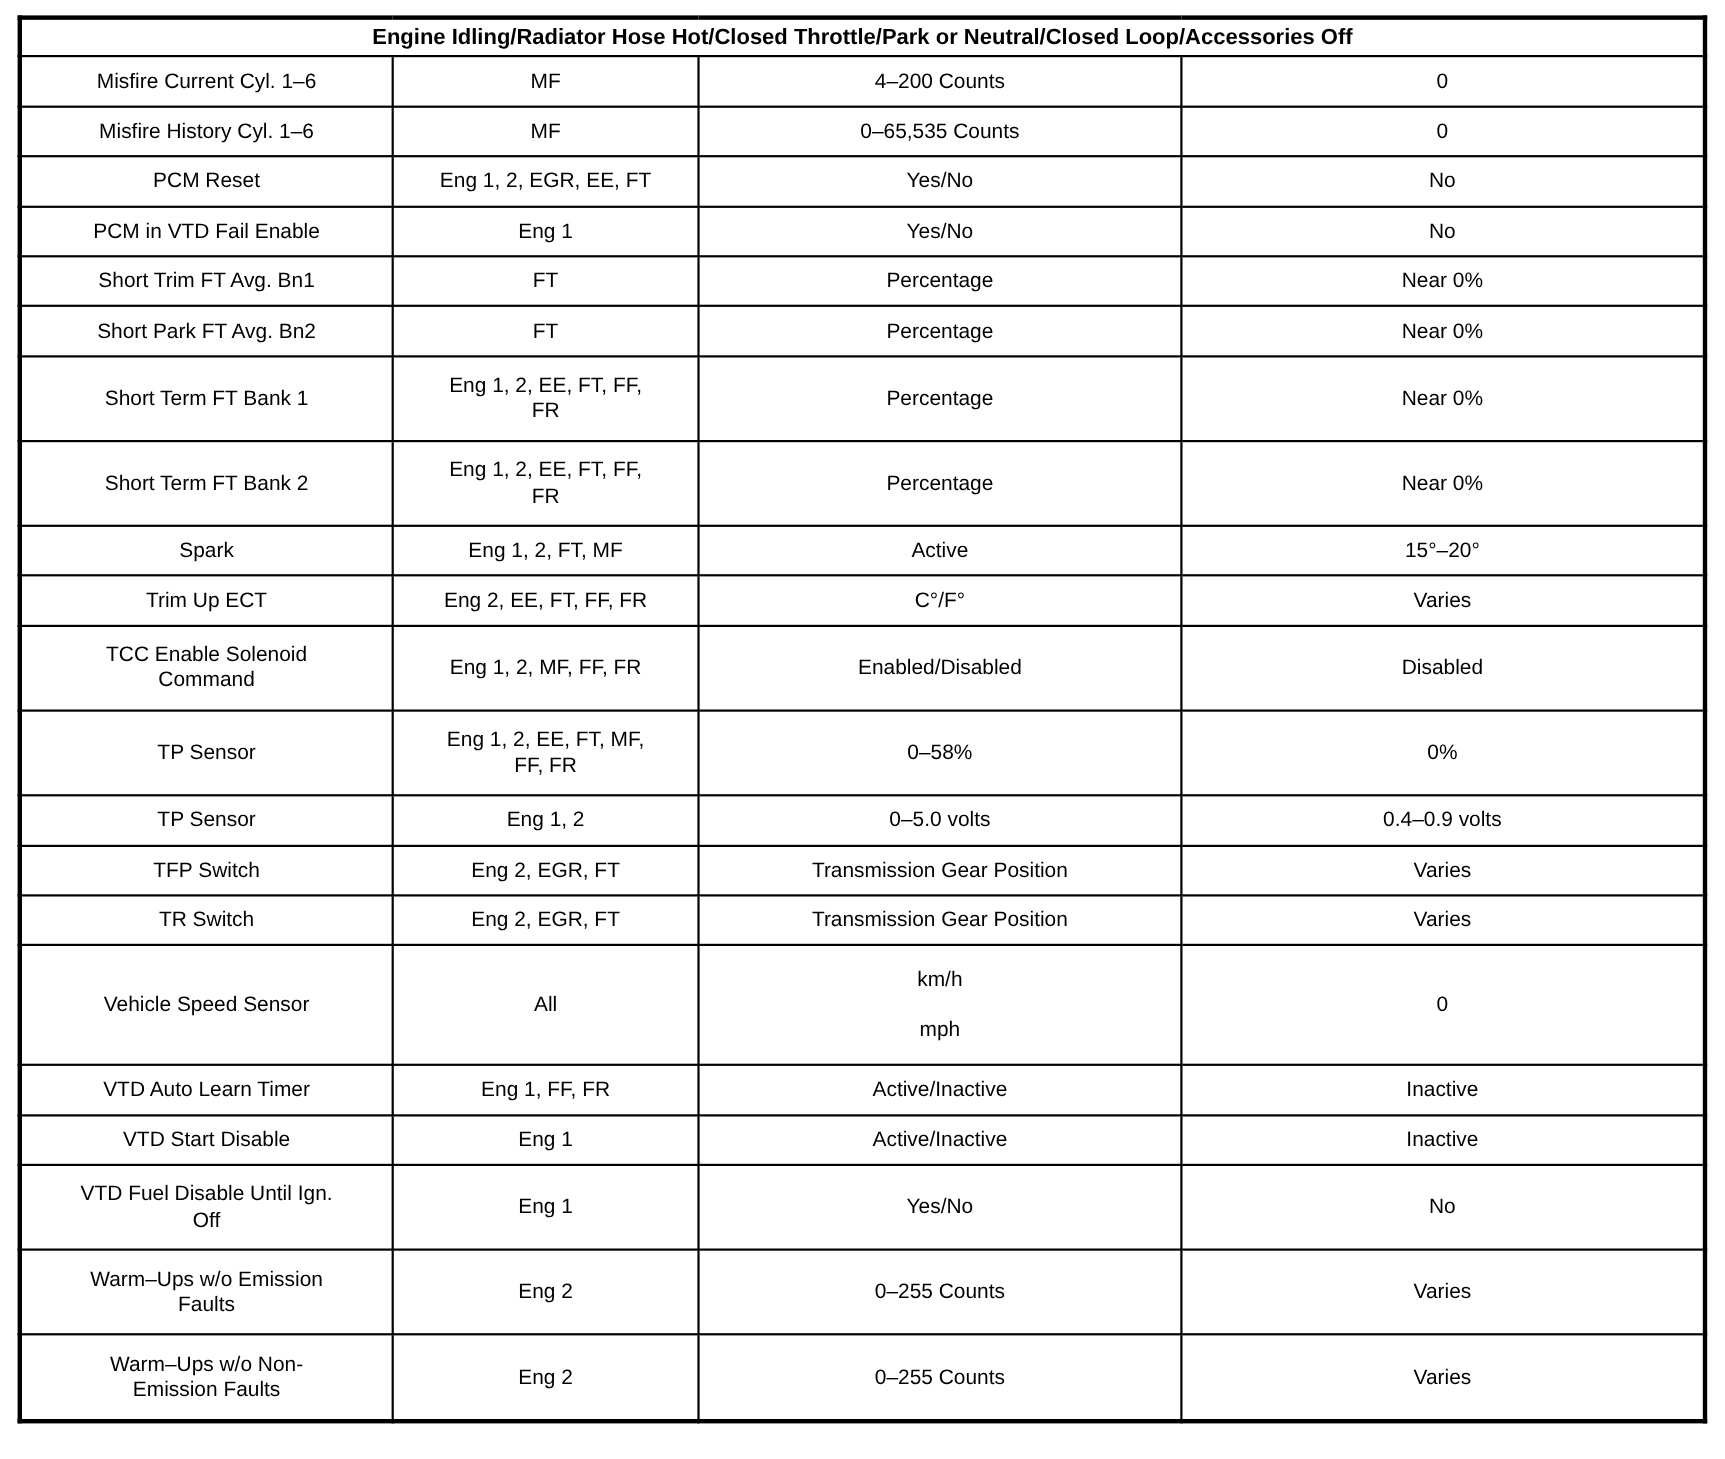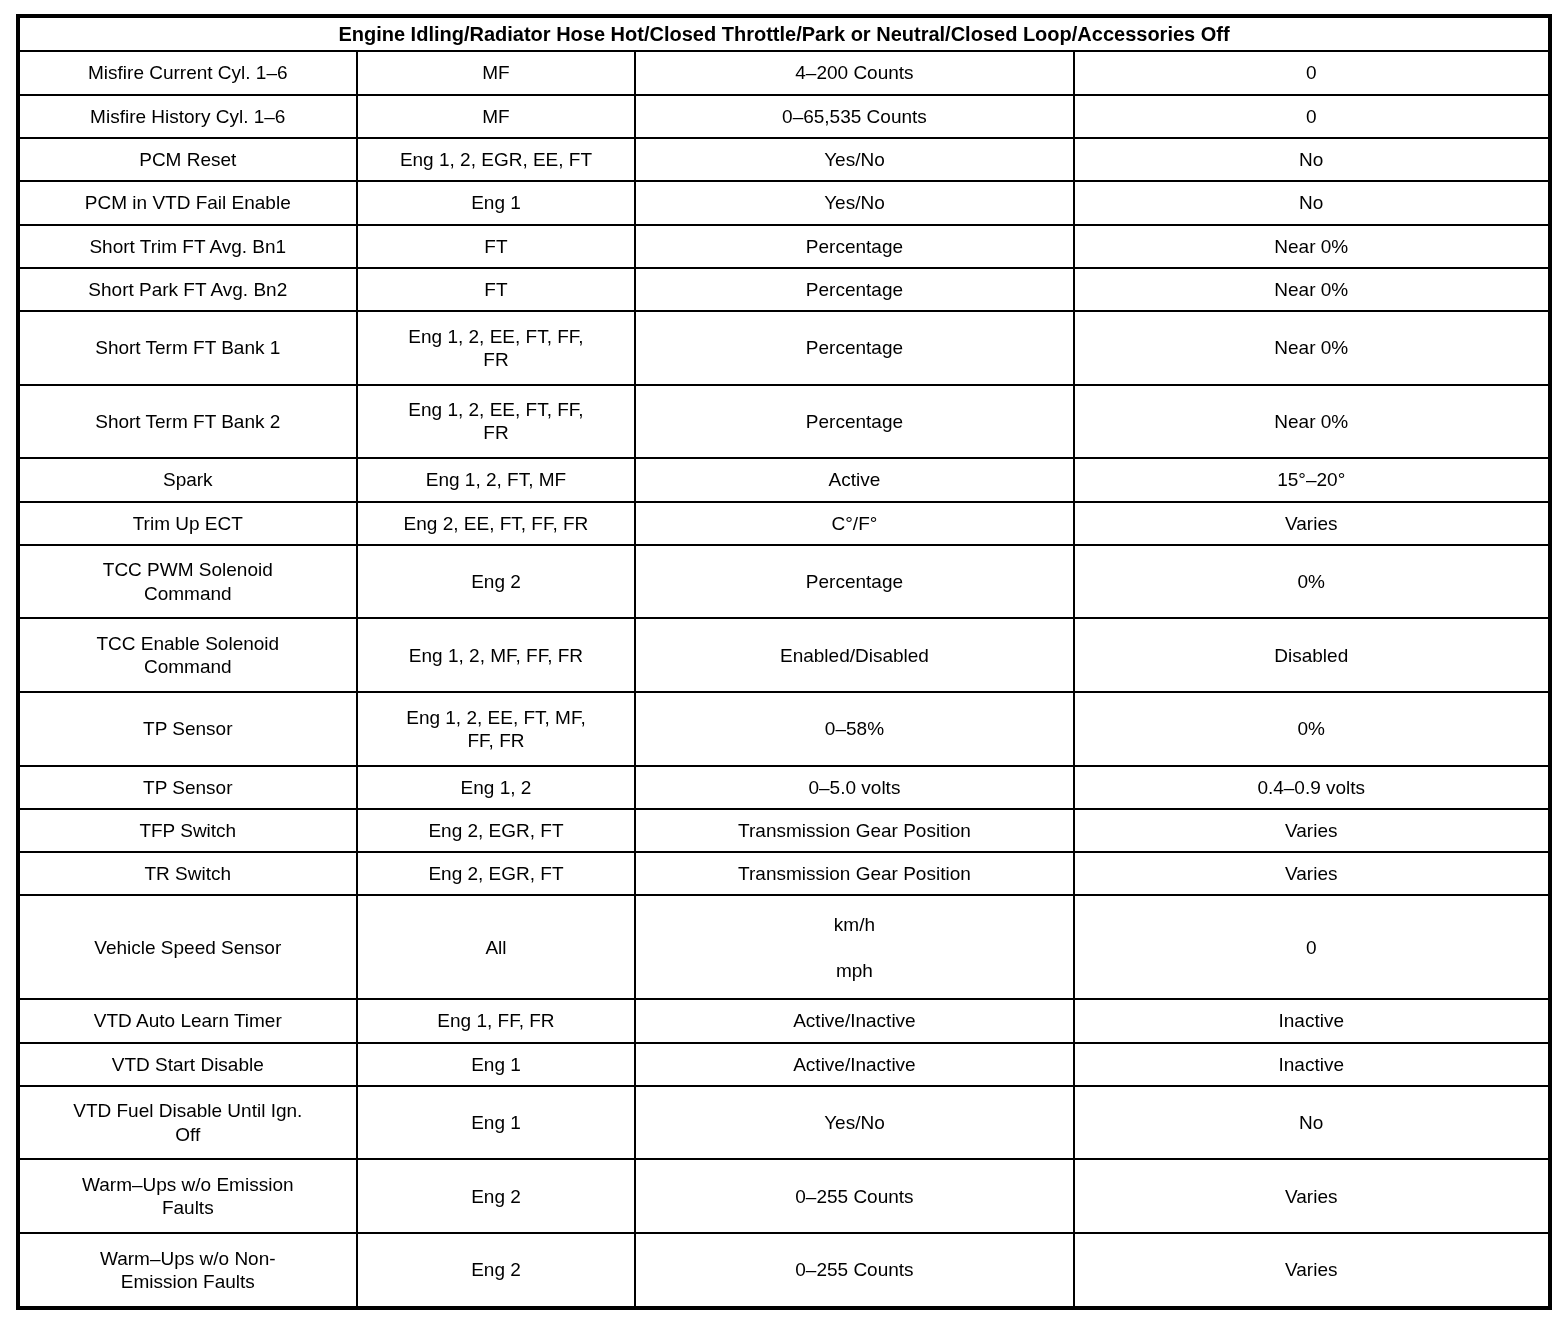--- a/index.html
+++ b/index.html
@@ -5,21 +5,21 @@
   html, body {
     margin: 0;
     padding: 0;
     background: #ffffff;
     font-family: "Liberation Sans", sans-serif;
   }
   .page {
     width: 1568px;
     height: 1326px;
     box-sizing: border-box;
-    padding: 14px 16px 16px 16px;
+    padding: 14px 16px 32px 16px;
     background: #ffffff;
   }
   table.scan-table {
     width: 100%;
     height: 100%;
     border-collapse: collapse;
     table-layout: fixed;
     border: 4px solid #000000;
   }
   table.scan-table th,
@@ -119,27 +119,20 @@
           <td>Active</td>
           <td>15°–20°</td>
         </tr>
         <tr>
           <td>Trim Up ECT</td>
           <td>Eng 2, EE, FT, FF, FR</td>
           <td>C°/F°</td>
           <td>Varies</td>
         </tr>
         <tr>
-          <td>TCC PWM Solenoid
-Command</td>
-          <td>Eng 2</td>
-          <td>Percentage</td>
-          <td>0%</td>
-        </tr>
-        <tr>
           <td>TCC Enable Solenoid
 Command</td>
           <td>Eng 1, 2, MF, FF, FR</td>
           <td>Enabled/Disabled</td>
           <td>Disabled</td>
         </tr>
         <tr>
           <td>TP Sensor</td>
           <td>Eng 1, 2, EE, FT, MF,
 FF, FR</td>

